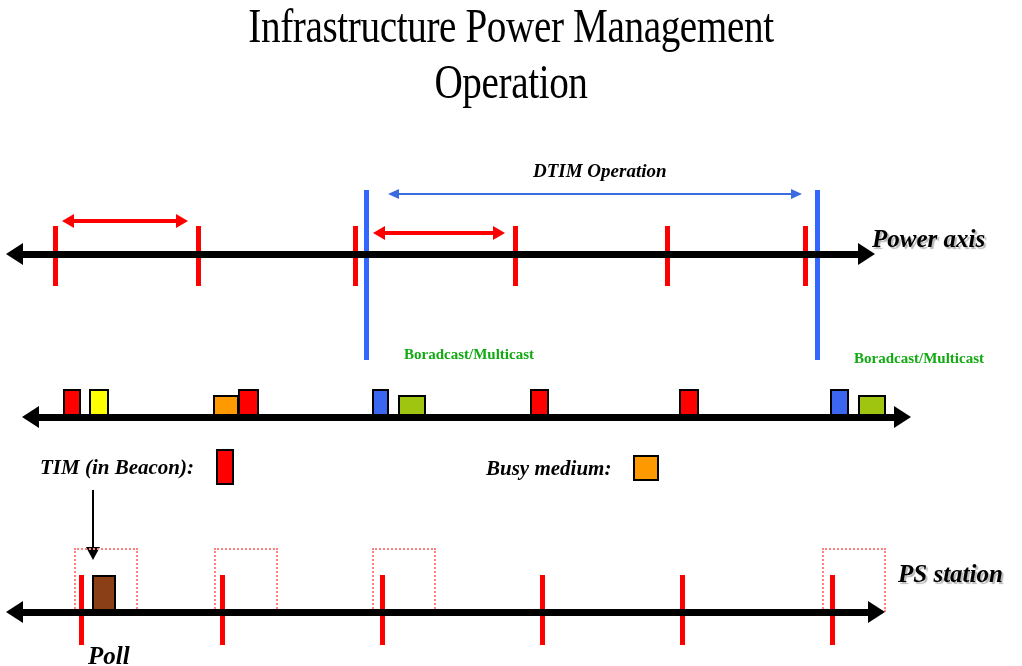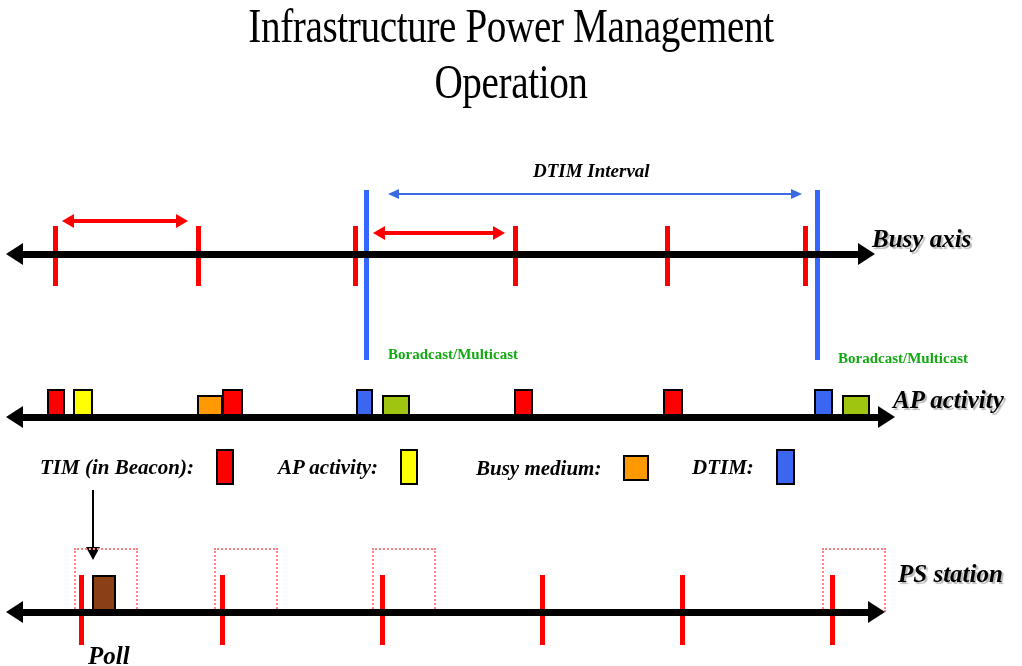--- a/index.html
+++ b/index.html
@@ -82,21 +82,21 @@
 <div class="stage">
 
   <div class="abs" id="title">
     <div>Infrastructure Power Management</div>
     <div>Operation</div>
   </div>
 
   <div class="abs" style="left:0;top:150px;width:1022px;height:180px;">
 
 
-    <div class="abs lbl-it" style="left:533px;top:10px;font-size:19px;">DTIM Interval</div>
+    <div class="abs lbl-it" style="left:533px;top:10px;font-size:19px;">DTIM Operation</div>
 
     <div class="abs dbl-red" style="left:73px;top:69px;width:104px;"></div>
 
     <div class="abs dbl-red" style="left:384px;top:81px;width:110px;"></div>
 
     <div class="abs dbl-blue" style="left:398px;top:43px;width:394px;"></div>
 
     <div class="abs tick-blue" style="left:364px;top:40px;height:170px;"></div>
     <div class="abs tick-blue" style="left:815px;top:40px;height:170px;"></div>
 
@@ -104,24 +104,24 @@
     <div class="abs tick-red" style="left:196px;top:76px;height:60px;"></div>
     <div class="abs tick-red" style="left:353px;top:76px;height:60px;"></div>
     <div class="abs tick-red" style="left:513px;top:76px;height:60px;"></div>
     <div class="abs tick-red" style="left:665px;top:76px;height:60px;"></div>
     <div class="abs tick-red" style="left:803px;top:76px;height:60px;"></div>
 
     <div class="abs arrowL" style="left:6px;top:93px;"></div>
     <div class="abs axis" style="left:20px;top:101px;width:845px;"></div>
     <div class="abs arrowR" style="left:858px;top:93px;"></div>
 
-    <div class="abs lbl-it lbl-shadow" style="left:872px;top:75px;font-size:25px;">Busy axis</div>
+    <div class="abs lbl-it lbl-shadow" style="left:872px;top:75px;font-size:25px;">Power axis</div>
   </div>
 
-  <div class="abs" style="left:0;top:340px;width:989px;height:90px;">
+  <div class="abs" style="left:16px;top:340px;width:989px;height:90px;">
 
     <div class="abs lbl-green" style="left:388px;top:6px;">Boradcast/Multicast</div>
     <div class="abs lbl-green" style="left:838px;top:10px;">Boradcast/Multicast</div>
 
     <div class="abs box c-red" style="left:47px;top:49px;width:18px;height:28px;"></div>
     <div class="abs box c-yellow" style="left:73px;top:49px;width:20px;height:28px;"></div>
 
     <div class="abs box c-orange" style="left:197px;top:55px;width:26px;height:22px;"></div>
     <div class="abs box c-red" style="left:222px;top:49px;width:21px;height:28px;"></div>
 
@@ -131,44 +131,35 @@
     <div class="abs box c-red" style="left:514px;top:49px;width:19px;height:28px;"></div>
     <div class="abs box c-red" style="left:663px;top:49px;width:20px;height:28px;"></div>
 
     <div class="abs box c-blue" style="left:814px;top:49px;width:19px;height:28px;"></div>
     <div class="abs box c-green" style="left:842px;top:55px;width:28px;height:22px;"></div>
 
     <div class="abs arrowL" style="left:6px;top:66px;"></div>
     <div class="abs axis" style="left:20px;top:74px;width:865px;"></div>
     <div class="abs arrowR" style="left:878px;top:66px;"></div>
 
-    <div class="abs lbl-it lbl-shadow" style="left:893px;top:46px;font-size:25px;">AP activity</div>
   </div>
 
   <div class="abs" style="left:0;top:443px;width:1022px;height:50px;">
 
     <div class="abs legend-item" style="left:40px;top:6px;">
       <span class="lbl">TIM (in Beacon):</span>
       <span class="swatch c-red" style="width:18px;height:36px;"></span>
     </div>
 
-    <div class="abs legend-item" style="left:278px;top:6px;">
-      <span class="lbl">AP activity:</span>
-      <span class="swatch c-yellow" style="width:18px;height:36px;"></span>
-    </div>
 
-    <div class="abs legend-item" style="left:476px;top:12px;">
+    <div class="abs legend-item" style="left:486px;top:12px;">
       <span class="lbl">Busy medium:</span>
       <span class="swatch c-orange" style="width:26px;height:26px;"></span>
     </div>
 
-    <div class="abs legend-item" style="left:692px;top:6px;">
-      <span class="lbl">DTIM:</span>
-      <span class="swatch c-blue" style="width:19px;height:36px;"></span>
-    </div>
 
   </div>
 
   <div class="abs" style="left:0;top:490px;width:924px;height:176px;">
 
     <div class="abs vline" style="left:92px;top:0px;height:60px;"></div>
     <div class="abs downarrow" style="left:86px;top:57px;"></div>
 
     <div class="abs awake" style="left:74px;top:58px;width:64px;height:64px;"></div>
     <div class="abs awake" style="left:214px;top:58px;width:64px;height:64px;"></div>

